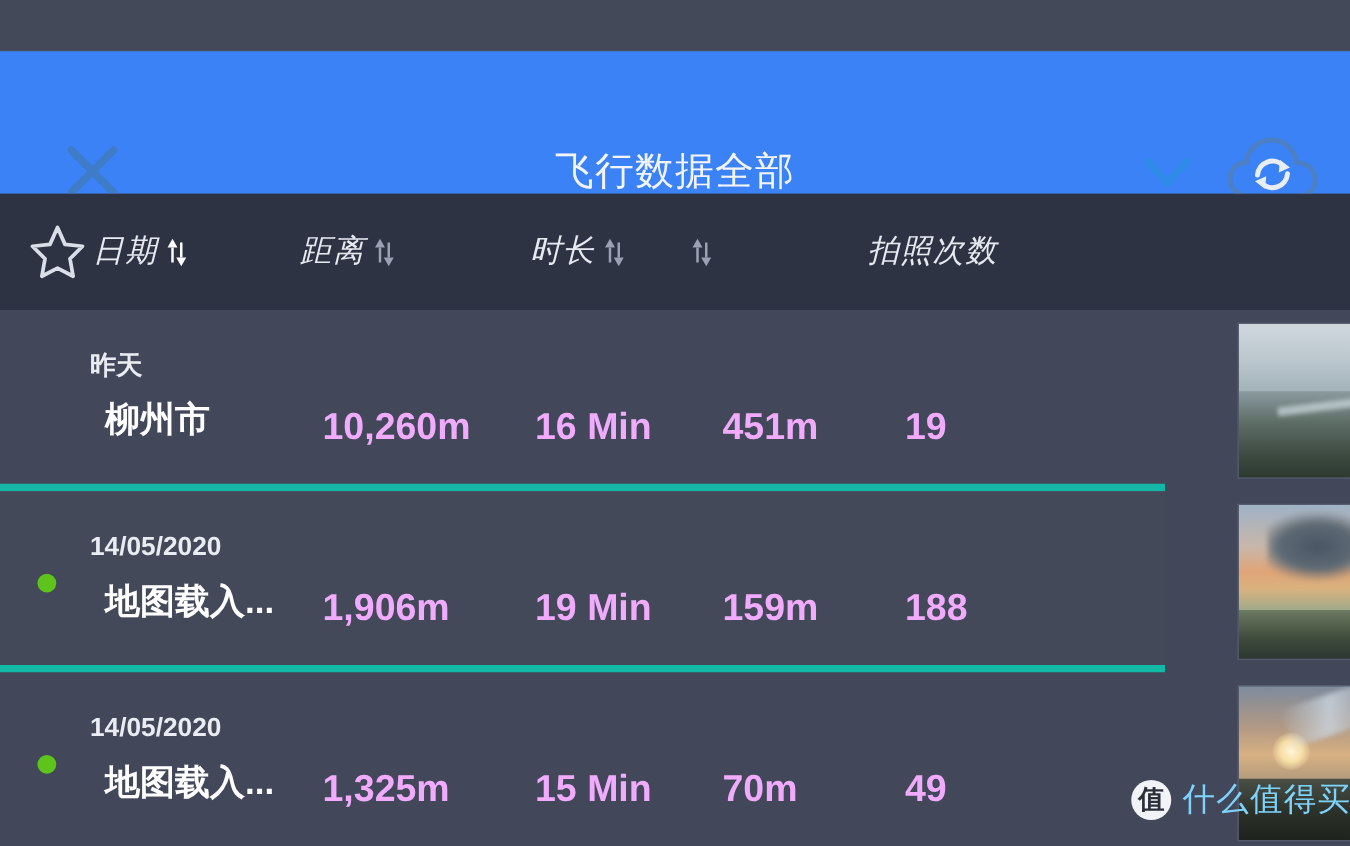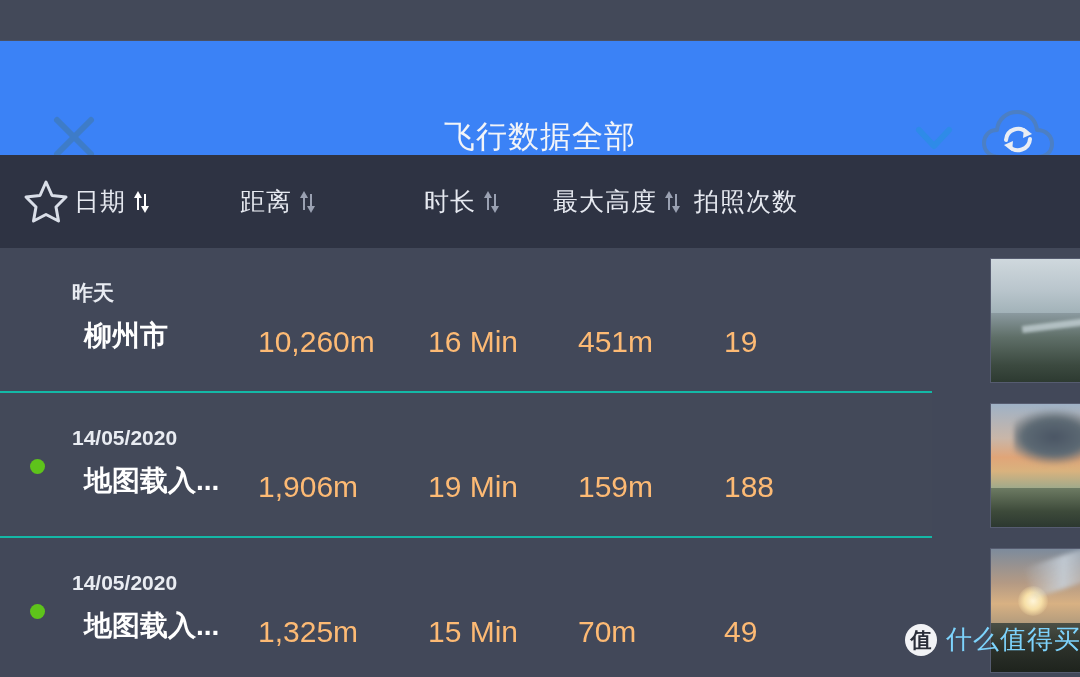--- a/index.html
+++ b/index.html
@@ -94,38 +94,39 @@
     top: 0;
     height: 93px;
     display: flex;
     align-items: center;
     gap: 7px;
     color: #E6E9F0;
     font-size: 25px;
     letter-spacing: 1px;
     cursor: pointer;
     white-space: nowrap;
+    font-style: italic;
   }
   .col-h .lbl { line-height: 93px; }
 
   .sort-ico { display: inline-block; width: 17px; height: 26px; }
 
   
   .rows {
     position: absolute;
     left: 0; top: 248px;
     width: 1080px;
     height: 429px;
   }
   .row {
     position: relative;
     width: 932px;
     height: 145px;
     background: #424859;
-    border-bottom: 2px solid #14b8a6;
+    border-bottom: 6px solid #14b8a6;
     box-sizing: border-box;
     cursor: pointer;
   }
   .row.alt { background: #434959; }
 
   .dot {
     position: absolute;
     left: 30px; top: 66px;
     width: 15px; height: 15px;
     border-radius: 50%;
@@ -151,22 +152,22 @@
     line-height: 44px;
     margin-top: 6px;
     white-space: nowrap;
     margin-left: 12px;
   }
 
   .val {
     position: absolute;
     top: 72px;
     font-size: 30px;
-    font-weight: 400;
-    color: #fdba74;
+    font-weight: 700;
+    color: #f0abfc;
     line-height: 44px;
     white-space: nowrap;
   }
   .v-dist { left: 258px; }
   .v-dur  { left: 428px; }
   .v-alt  { left: 578px; }
   .v-pho  { left: 724px; }
 
   
   .thumb {
@@ -332,21 +333,20 @@
       <span class="lbl">时长</span>
       <svg class="sort-ico" viewBox="0 0 17 26">
         <polygon points="5,2 9,9 1,9" fill="#9AA1B2"></polygon>
         <rect x="4" y="9" width="2" height="12" fill="#9AA1B2"></rect>
         <polygon points="12,24 16,17 8,17" fill="#9AA1B2"></polygon>
         <rect x="11" y="5" width="2" height="12" fill="#9AA1B2"></rect>
       </svg>
     </div>
 
     <div class="col-h" style="left:553px;">
-      <span class="lbl">最大高度</span>
       <svg class="sort-ico" viewBox="0 0 17 26">
         <polygon points="5,2 9,9 1,9" fill="#9AA1B2"></polygon>
         <rect x="4" y="9" width="2" height="12" fill="#9AA1B2"></rect>
         <polygon points="12,24 16,17 8,17" fill="#9AA1B2"></polygon>
         <rect x="11" y="5" width="2" height="12" fill="#9AA1B2"></rect>
       </svg>
     </div>
 
     <div class="col-h" style="left:694px;">
       <span class="lbl">拍照次数</span>

